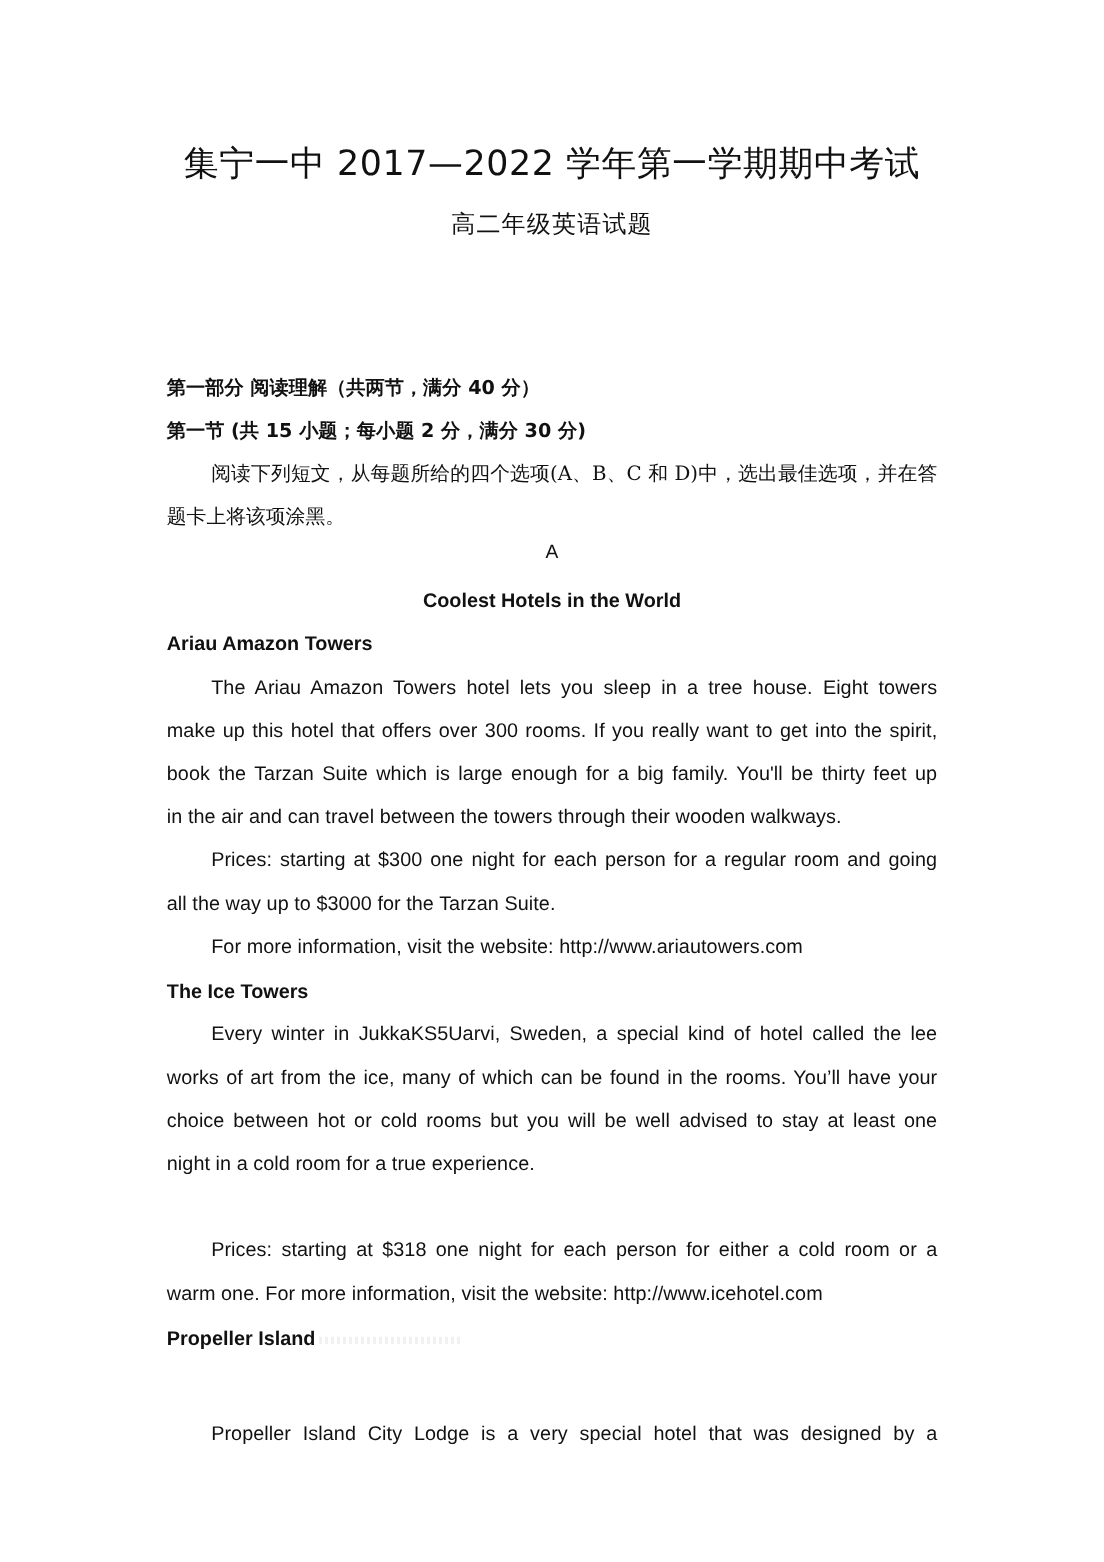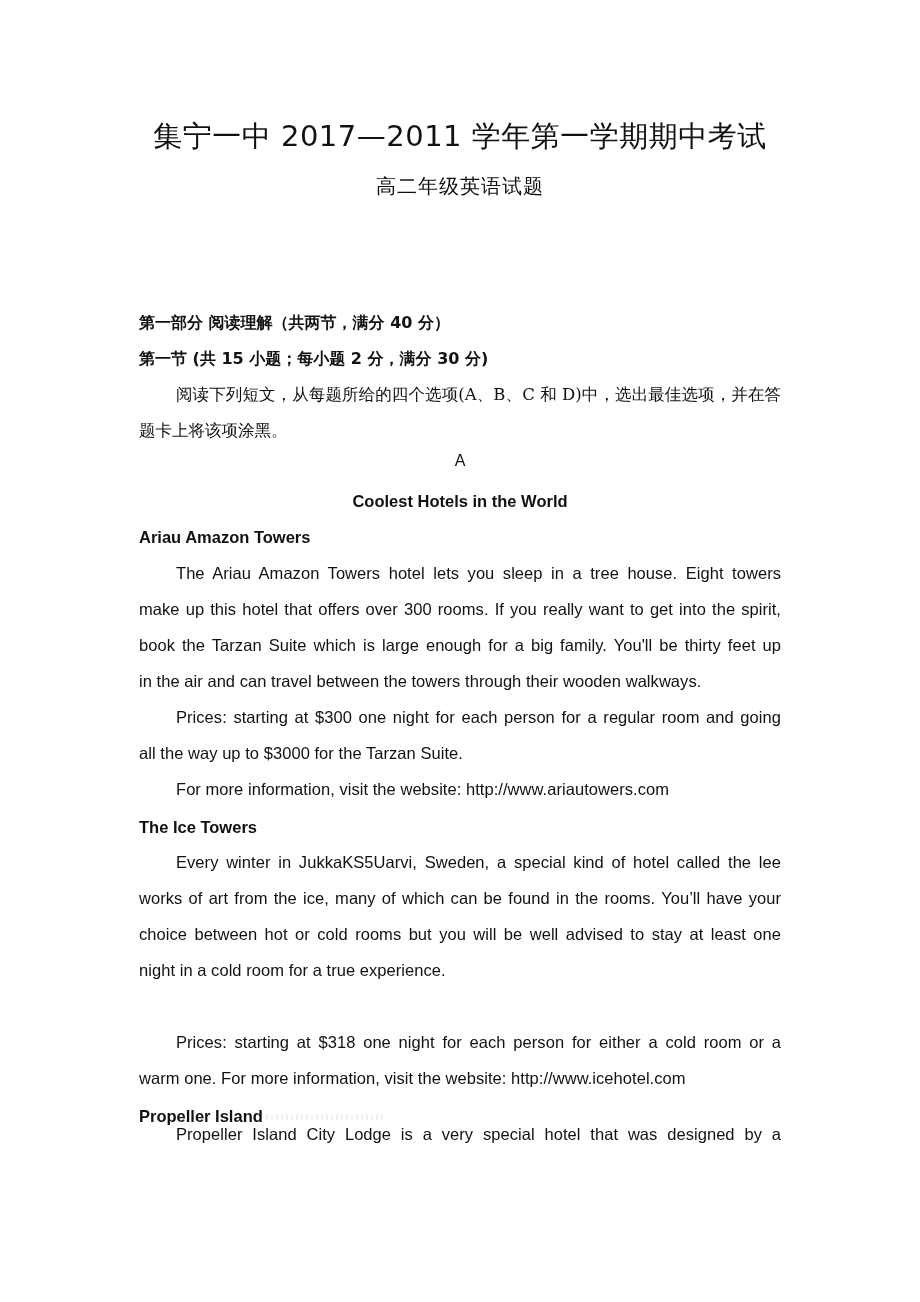--- a/index.html
+++ b/index.html
@@ -127,21 +127,21 @@
       width: 118px;
       height: 6px;
       background: repeating-linear-gradient(90deg, rgba(200,200,200,0.25) 0 2px, transparent 2px 5px);
     }
   </style>
 </head>
 <body>
 
 <div class="page">
 
-  <div class="abs center title-main">集宁一中 2017—2011  学年第一学期期中考试</div>
+  <div class="abs center title-main">集宁一中 2017—2022  学年第一学期期中考试</div>
   <div class="abs center title-sub">高二年级英语试题</div>
 
   <div class="abs sec-head sec1">第一部分  阅读理解（共两节，满分 40 分）</div>
   <div class="abs sec-head sec2">第一节  (共 15 小题；每小题 2 分，满分 30 分)</div>
 
   <div class="abs body-cn instr">阅读下列短文，从每题所给的四个选项(A、B、C 和 D)中，选出最佳选项，并在答题卡上将该项涂黑。</div>
 
   <div class="abs center passage-letter">A</div>
   <div class="abs center passage-title">Coolest Hotels in the World</div>
 
@@ -167,17 +167,17 @@
     <span class="line">choice between hot or cold rooms but you will be well advised to stay at least one</span>
     <span class="line last">night in a cold room for a true experience.</span>
   </div>
   <div class="para" style="top:1024px;">
     <span class="line indent">Prices: starting at $318 one night for each person for either a cold room or a</span>
     <span class="line last">warm one. For more information, visit the website: http://www.icehotel.com</span>
   </div>
 
   <div class="abs hotel-name" style="top:1104px;">Propeller Island</div>
   <div class="artifact"></div>
-  <div class="para" style="top:1116px;">
+  <div class="para" style="top:1177px;">
     <span class="line indent">Propeller Island City Lodge is a very special hotel that was designed by a</span>
   </div>
 
 </div>
 
 </body></html>

